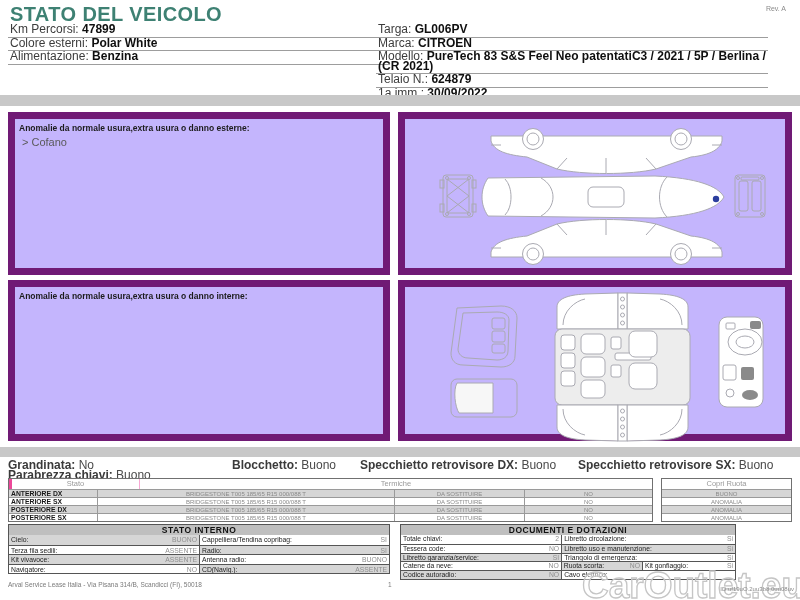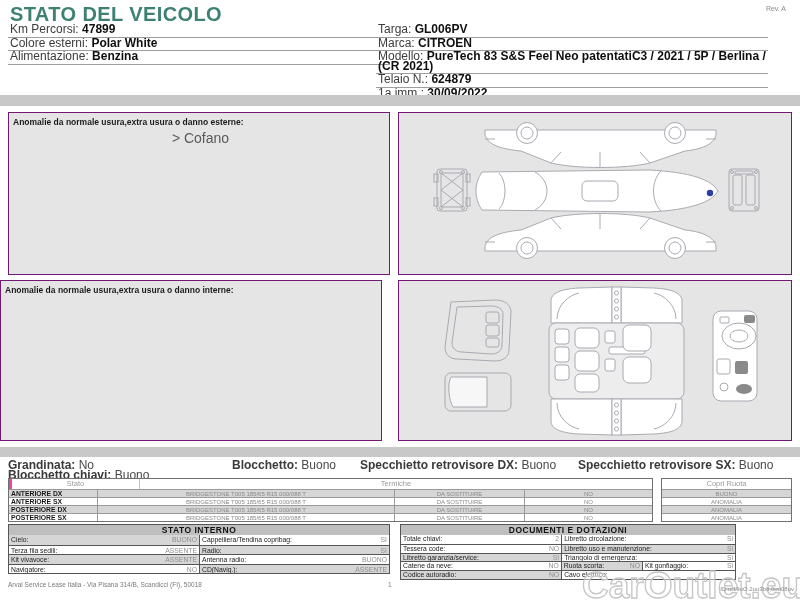--- a/index.html
+++ b/index.html
@@ -12,27 +12,27 @@
   .info-col { position:absolute; top:24px; }
   .info-left { left:8px; width:382px; }
   .info-right { left:376px; width:392px; }
   .field-row { border-bottom:1px solid #9d9d9d; padding:1px 2px 2px 2px; font-size:12px; line-height:9.5px; color:#3c3c3c; }
   .field-row .val { font-weight:bold; color:#0f0f0f; }
 
   .bar { position:absolute; left:0; width:800px; background:#c8c8c8; }
   .bar1 { top:95px; height:11px; }
   .bar2 { top:447px; height:10px; }
 
-  .panel { position:absolute; border:1px solid #701a75; background:#e5e5e5; }
+  .panel { position:absolute; border:7px solid #701a75; background:#c4b5fd; }
   .p1l { left:8px; top:112px; width:382px; height:163px; }
   .p1r { left:398px; top:112px; width:394px; height:163px; }
-  .p2l { left:0; top:280px; width:382px; height:161px; }
+  .p2l { left:8px; top:280px; width:382px; height:161px; }
   .p2r { left:398px; top:280px; width:394px; height:161px; }
   .panel-title { font-size:8.5px; font-weight:bold; color:#1c1c1c; padding:4px 5px 1px 4px; }
-  .panel-item { font-size:14px; color:#5a5a5a; padding:2px 4px 0 7px;text-align:center; }
+  .panel-item { font-size:11px; color:#5a5a5a; padding:2px 4px 0 7px; }
 
   .cond { position:absolute; font-size:12px; color:#3a3a3a; white-space:nowrap; }
   .cond .clbl { font-weight:bold; }
   .cond .cval { color:#4a4a4a; }
 
   .tire-table { position:absolute; left:8px; top:478px; width:645px; border:1px solid #707070; font-size:6px; color:#8a8a8a; }
   .copri-table { position:absolute; left:661px; top:478px; width:131px; border:1px solid #707070; font-size:6px; color:#8a8a8a; }
   .t-head { display:flex; height:10px; line-height:10px; font-size:7.5px; color:#9a9a9a; text-align:center; }
   .t-row { display:flex; height:8px; line-height:8px; border-top:1px solid #9a9a9a; }
   .t-row.gray { background:#d6d6d6; }
@@ -205,21 +205,21 @@
           <ellipse cx="345" cy="108" rx="8" ry="5" fill="#8a8a8a" stroke="none"></ellipse>
         </g>
       </g>
     </svg>
   </div>
 
   <span class="cond" style="left:8px; top:458px;"><span class="clbl">Grandinata:</span> <span class="cval">No</span></span>
   <span class="cond" style="left:232px; top:458px;"><span class="clbl">Blocchetto:</span> <span class="cval">Buono</span></span>
   <span class="cond" style="left:360px; top:458px;"><span class="clbl">Specchietto retrovisore DX:</span> <span class="cval">Buono</span></span>
   <span class="cond" style="left:578px; top:458px;"><span class="clbl">Specchietto retrovisore SX:</span> <span class="cval">Buono</span></span>
-  <span class="cond" style="left:8px; top:467.5px;"><span class="clbl">Blocchetto chiavi:</span> <span class="cval">Buono</span></span>
+  <span class="cond" style="left:8px; top:467.5px;"><span class="clbl">Parabrezza chiavi:</span> <span class="cval">Buono</span></span>
 
   <div class="tire-table">
     <div class="t-head">
       <div class="th c-stato">Stato</div>
       <div class="th c-term">Termiche</div>
     </div>
     <div class="t-row gray">
       <div class="td c-pos">ANTERIORE DX</div>
       <div class="td c-spec">BRIDGESTONE T005 185/65 R15 000/088 T</div>
       <div class="td c-stato2">DA SOSTITUIRE</div>

